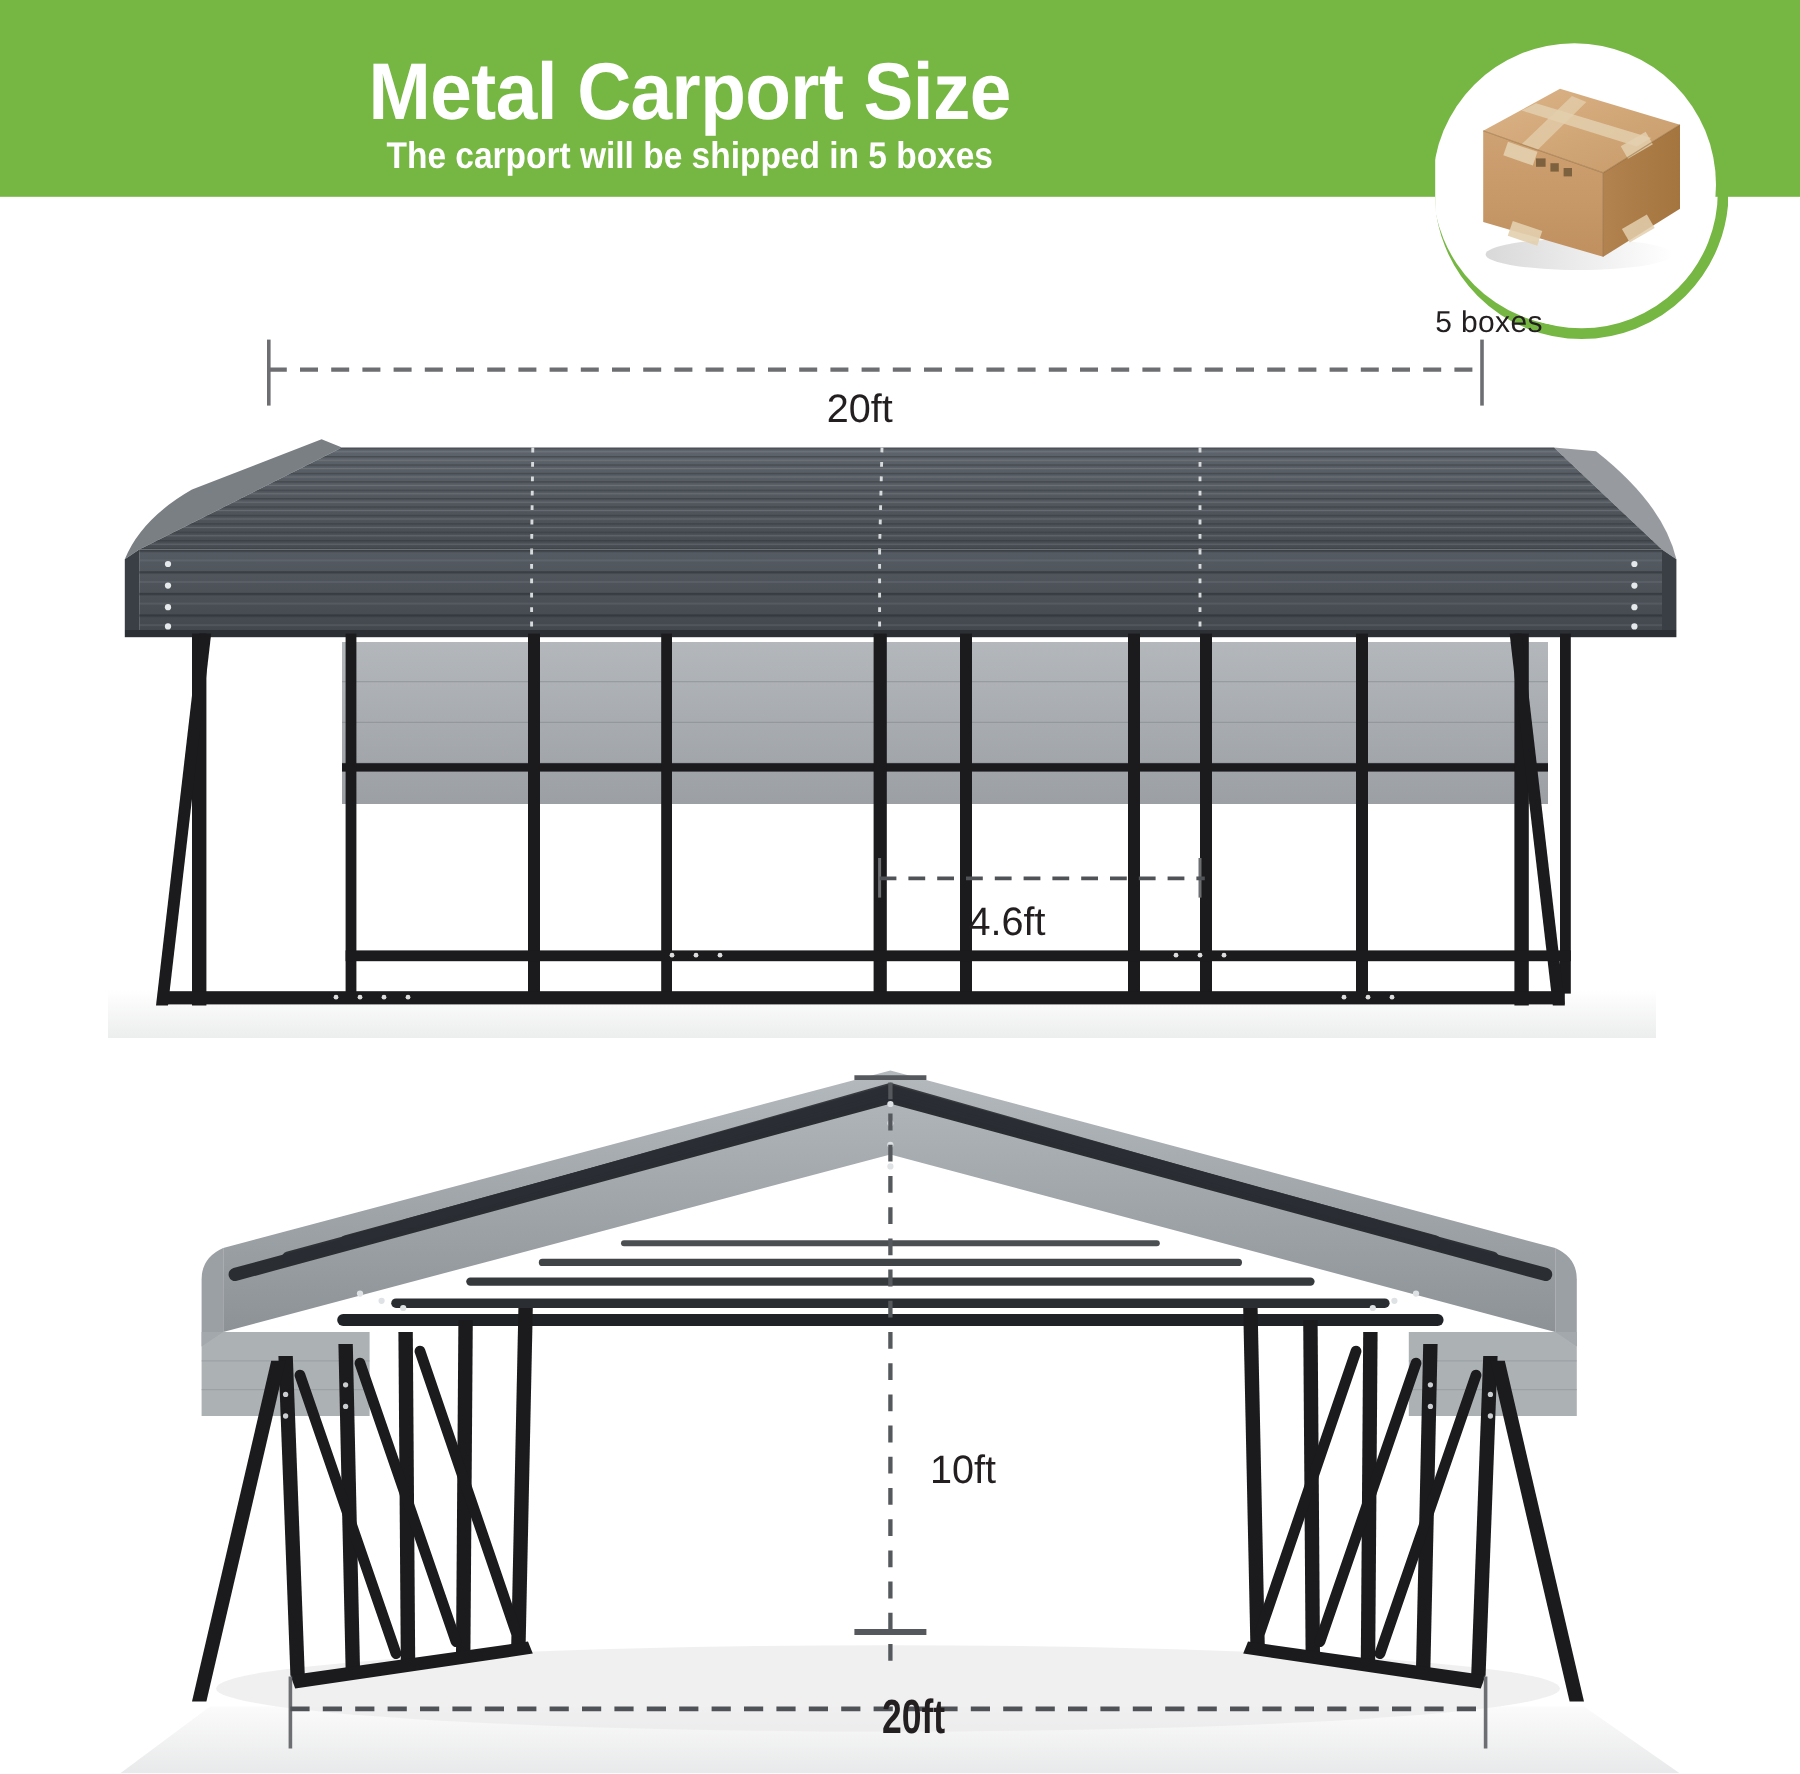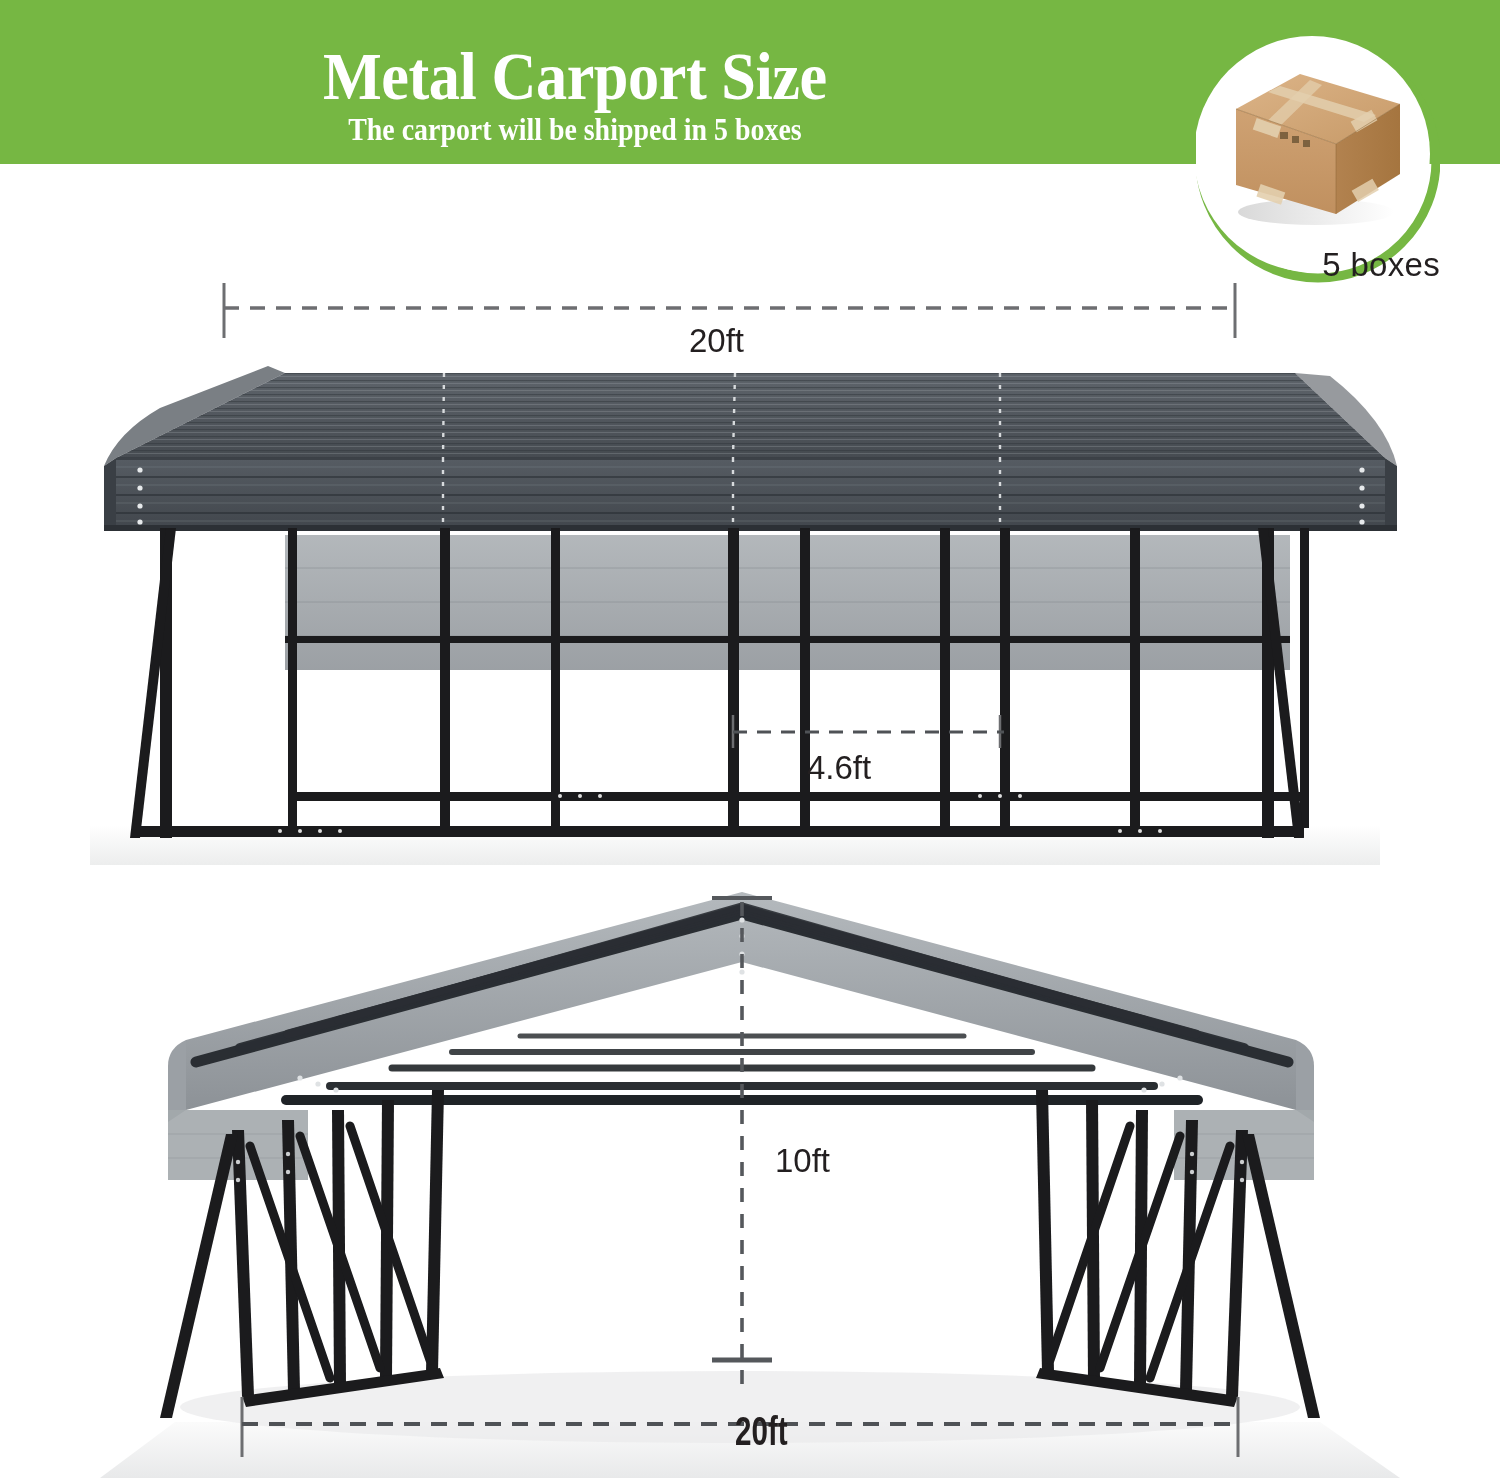--- a/index.html
+++ b/index.html
@@ -9,58 +9,58 @@
     color:#231f20;
   }
 
   
   #header-banner{
     position:absolute;left:0;top:0;width:1500px;height:164px;
     background:#76b743;overflow:visible;
   }
   #header-text-block{
     position:absolute;left:0;top:0;width:1150px;height:188px;
-    display:flex;flex-direction:column;align-items:center;justify-content:center;font-family:Liberation Serif, serif;
+    display:flex;flex-direction:column;align-items:center;justify-content:center;
   }
   #page-title{
     font-size:67px;line-height:1.0;font-weight:bold;color:#ffffff;
     letter-spacing:-0.5px;transform:scaleX(0.93);transform-origin:center;
     margin:0 0 4px 0;white-space:nowrap;
   }
   #page-subtitle{
     font-size:31px;line-height:1.0;font-weight:bold;color:#ffffff;
     transform:scaleX(0.90);transform-origin:center;
     margin:0;white-space:nowrap;
   }
 
   
   #box-badge{position:absolute;left:1196px;top:26px;width:244px;height:268px;}
   #badge-ring{
     position:absolute;left:0;top:0;width:100%;height:100%;
   }
   #badge-label{
-    position:absolute;left:0;bottom:10px;width:100%;text-align:right;
-    font-size:33px;color:#231f20;letter-spacing:.3px;
+    position:absolute;left:0;bottom:10px;width:100%;text-align:left;
+    font-size:25px;color:#231f20;letter-spacing:.3px;
   }
   #box-graphic{position:absolute;left:28px;top:36px;width:190px;height:175px;}
 
   
   .dim-label{position:absolute;font-size:33px;color:#231f20;white-space:nowrap;}
   .dim-label.cond{font-weight:bold;transform:scaleX(0.74);transform-origin:left center;font-size:40px;}
 
   
   #view-top{position:absolute;left:0;top:170px;width:1500px;height:700px;}
   #dim-len-top-label{left:689px;top:322px;}
 
   
   #dim-bay-label{left:807px;top:749px;}
 
   
   #view-bottom{position:absolute;left:0;top:862px;width:1500px;height:616px;}
-  #dim-height-label{left:775px;top:1142px;}
+  #dim-height-label{left:775px;top:1206px;}
   #dim-width-bottom-label{left:735px;top:1409px;}
 
   svg{display:block;}
 </style>
 </head>
 <body>
 
 <div id="header-banner">
   <div id="header-text-block">
     <div id="page-title">Metal Carport Size</div>

